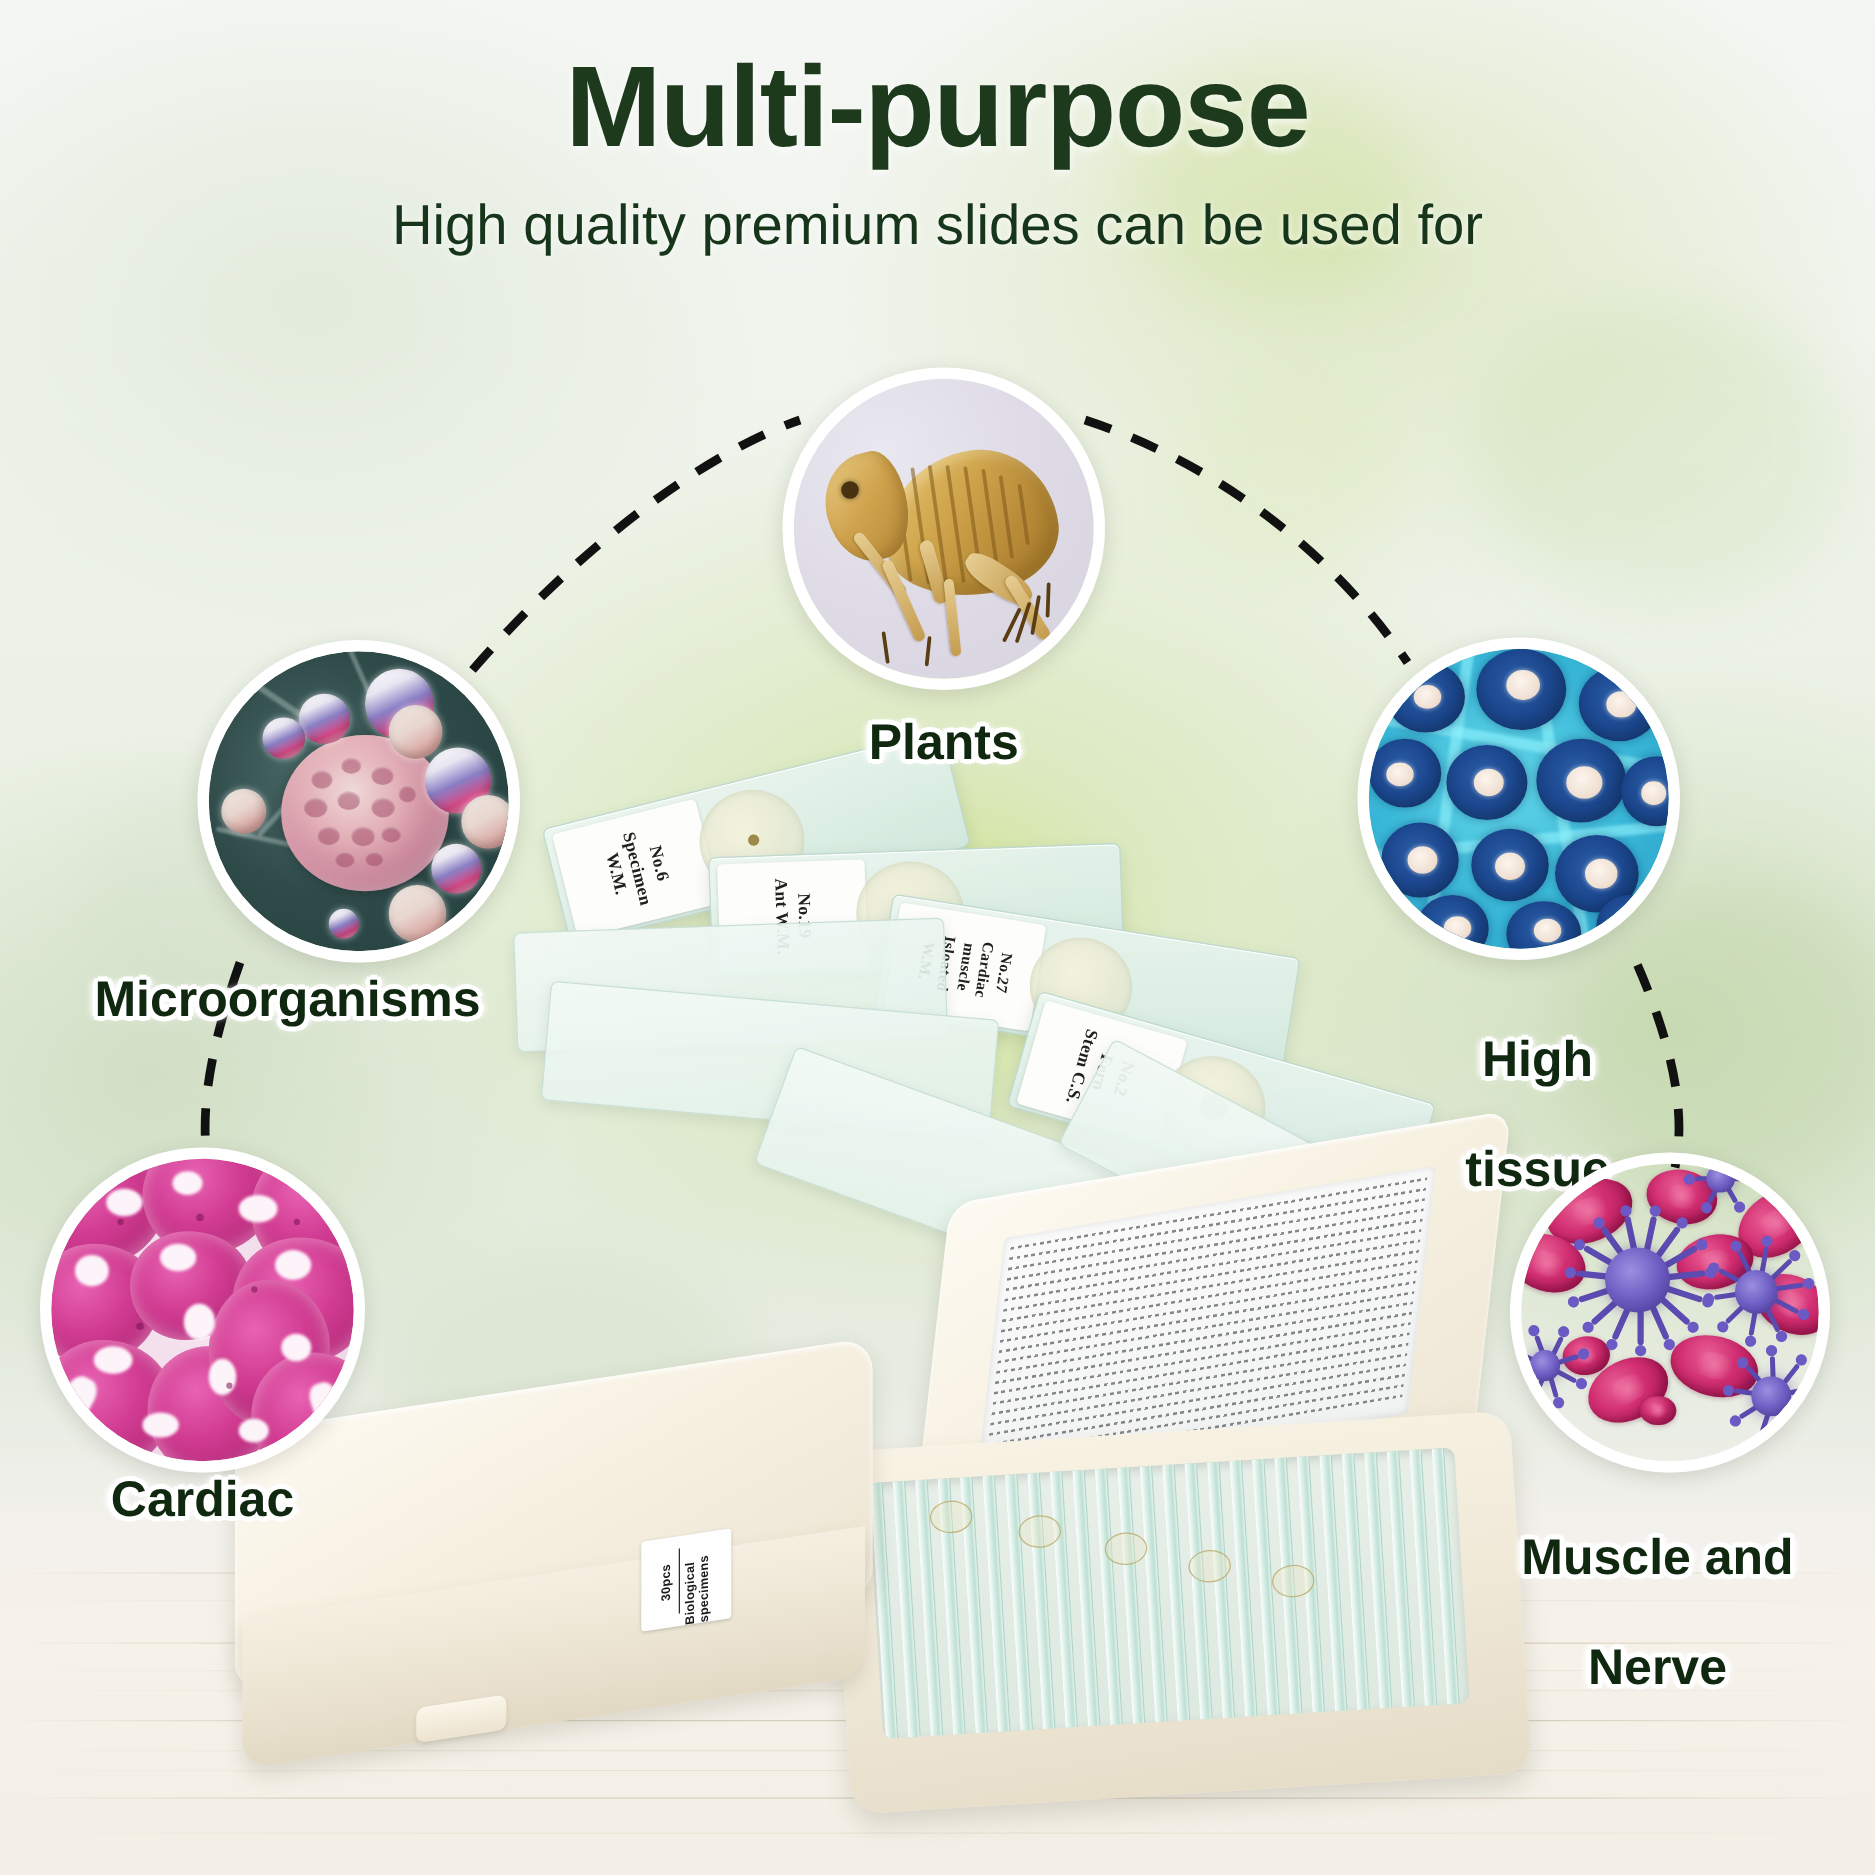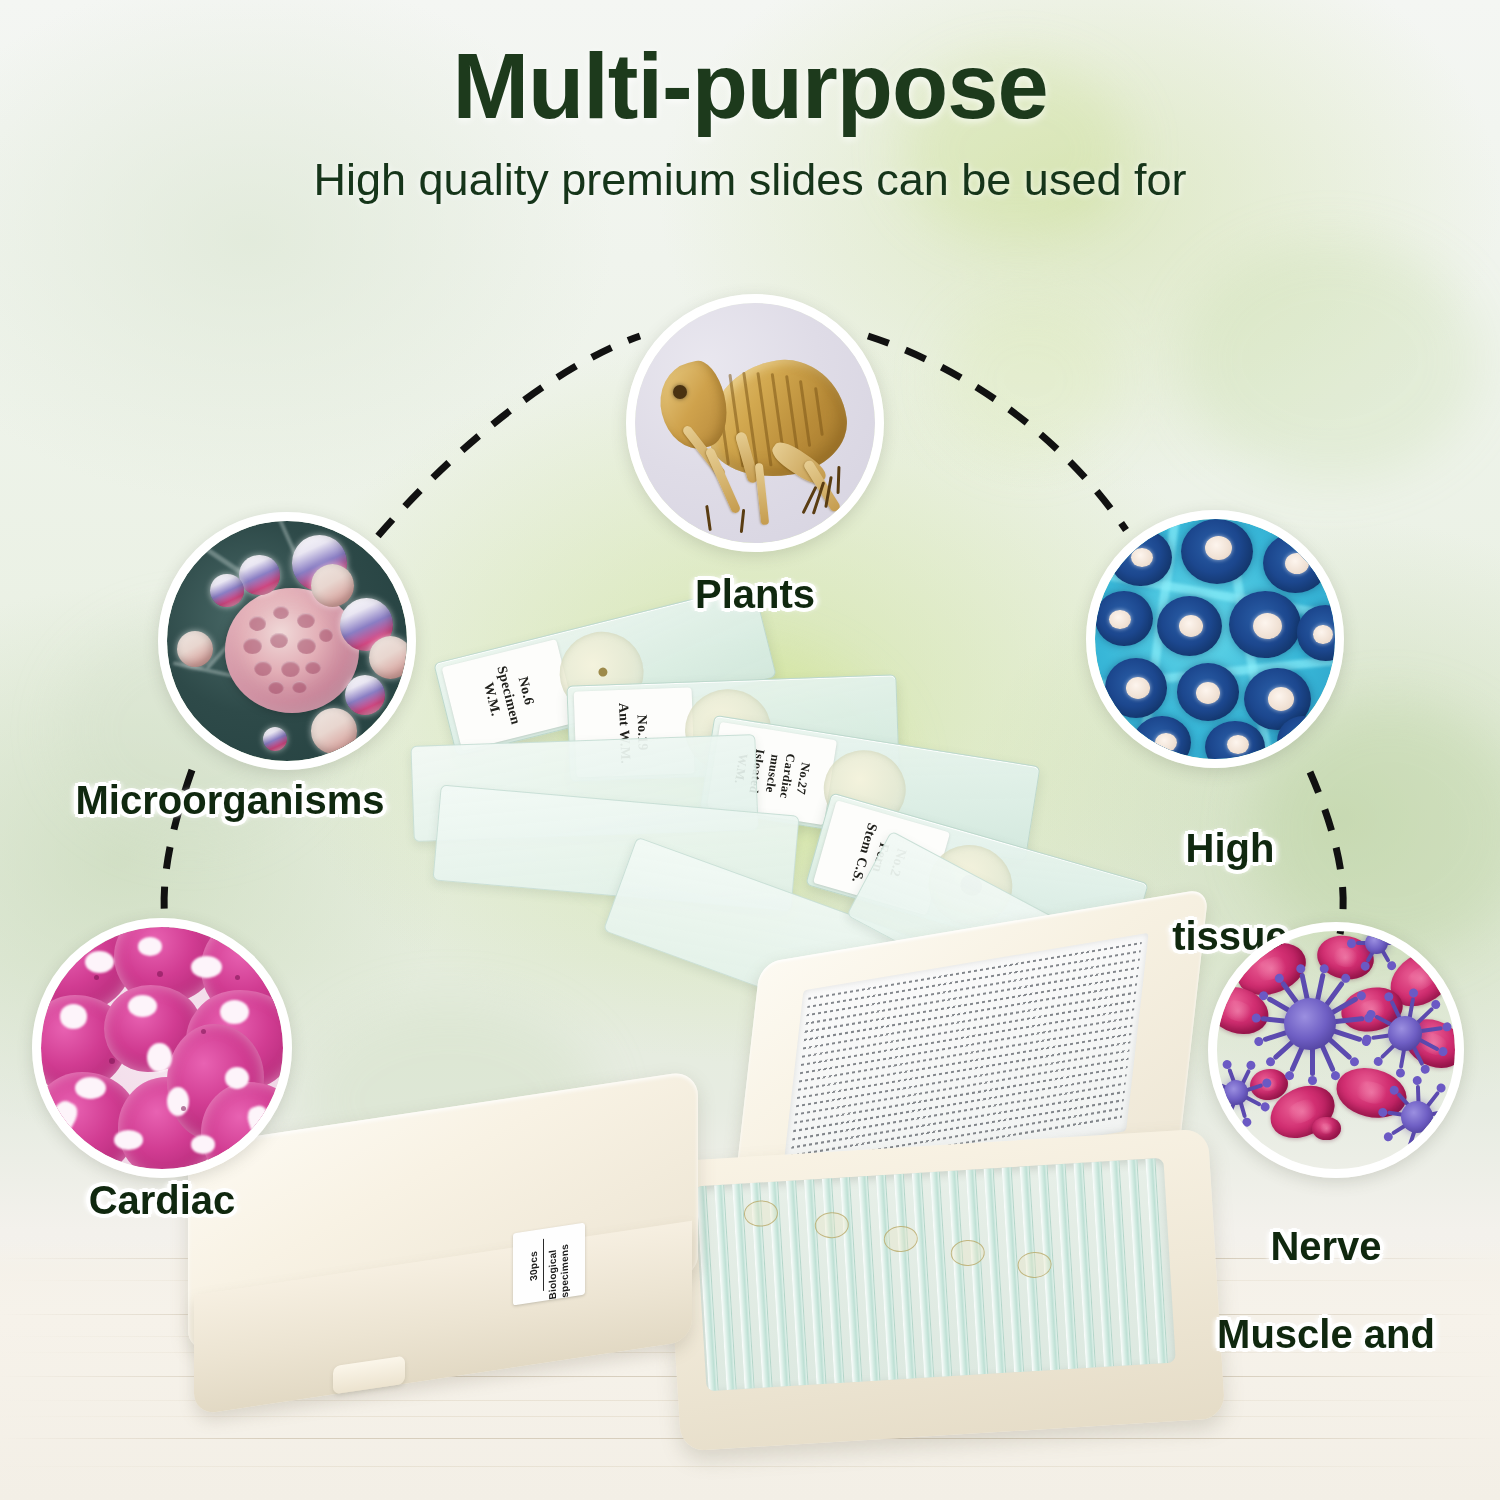--- a/index.html
+++ b/index.html
@@ -673,18 +673,18 @@
           <div class="spike" style="left:50%; top:50%; width:4px; height:22px; transform:rotate(90deg);"></div>
           <div class="spike" style="left:50%; top:50%; width:4px; height:22px; transform:rotate(150deg);"></div>
           <div class="spike" style="left:50%; top:50%; width:4px; height:22px; transform:rotate(210deg);"></div>
           <div class="spike" style="left:50%; top:50%; width:4px; height:22px; transform:rotate(270deg);"></div>
           <div class="spike" style="left:50%; top:50%; width:4px; height:22px; transform:rotate(330deg);"></div>
           <div class="virus" style="left:24%; top:24%; width:52%; height:52%;"></div>
         </div>
       </div>
     </div>
     <div class="cap" style="left:1176px; top:1180px; width:300px;">
+      <div>Muscle and</div>
       <div>Nerve</div>
-      <div>Muscle and</div>
     </div>
   </div>
 
 </div>
 
 </body></html>

